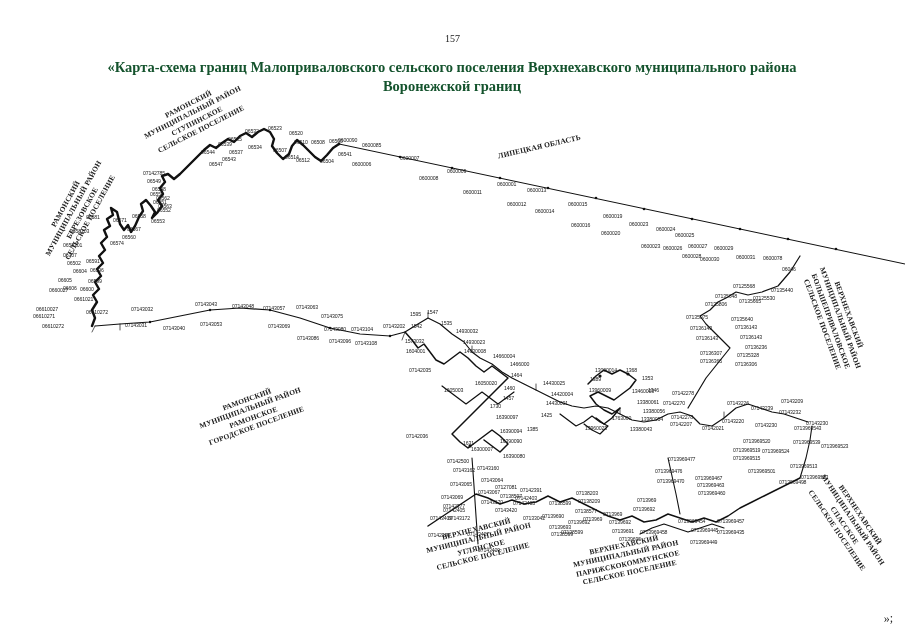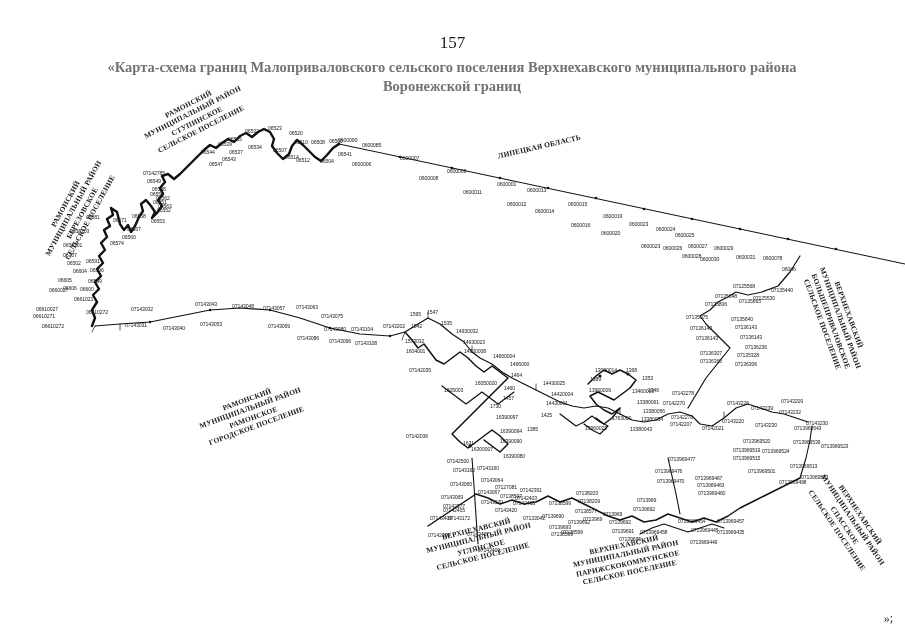--- a/index.html
+++ b/index.html
@@ -16,33 +16,33 @@
     color: #111111;
     overflow: hidden;
   }
   
   #page-number {
     position: absolute;
     top: 33px;
     left: 0;
     width: 905px;
     text-align: center;
-    font-size: 17px;
+    font-size: 10px;
     color: #1a1a1a;
   }
   #doc-title {
     position: absolute;
     top: 58px;
     left: 52px;
     width: 800px;
     text-align: center;
     font-size: 14.5px;
     font-weight: bold;
     line-height: 1.32;
-    color: #737373;
+    color: #14532d;
   }
   #closing-quote {
     position: absolute;
     right: 12px;
     bottom: 14px;
     font-size: 12px;
     color: #222;
   }
   
   #map {

